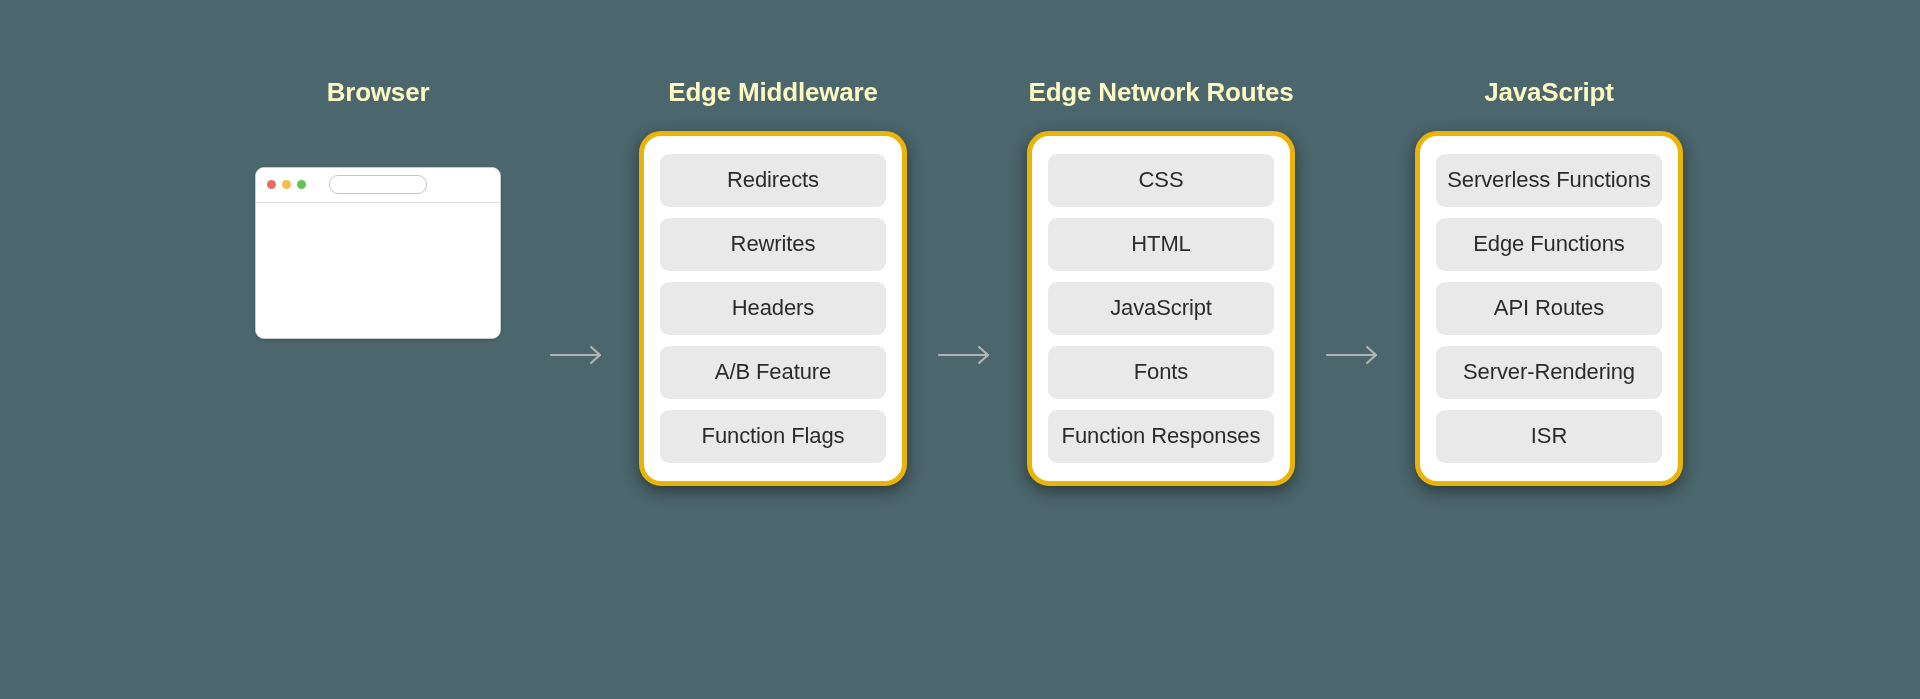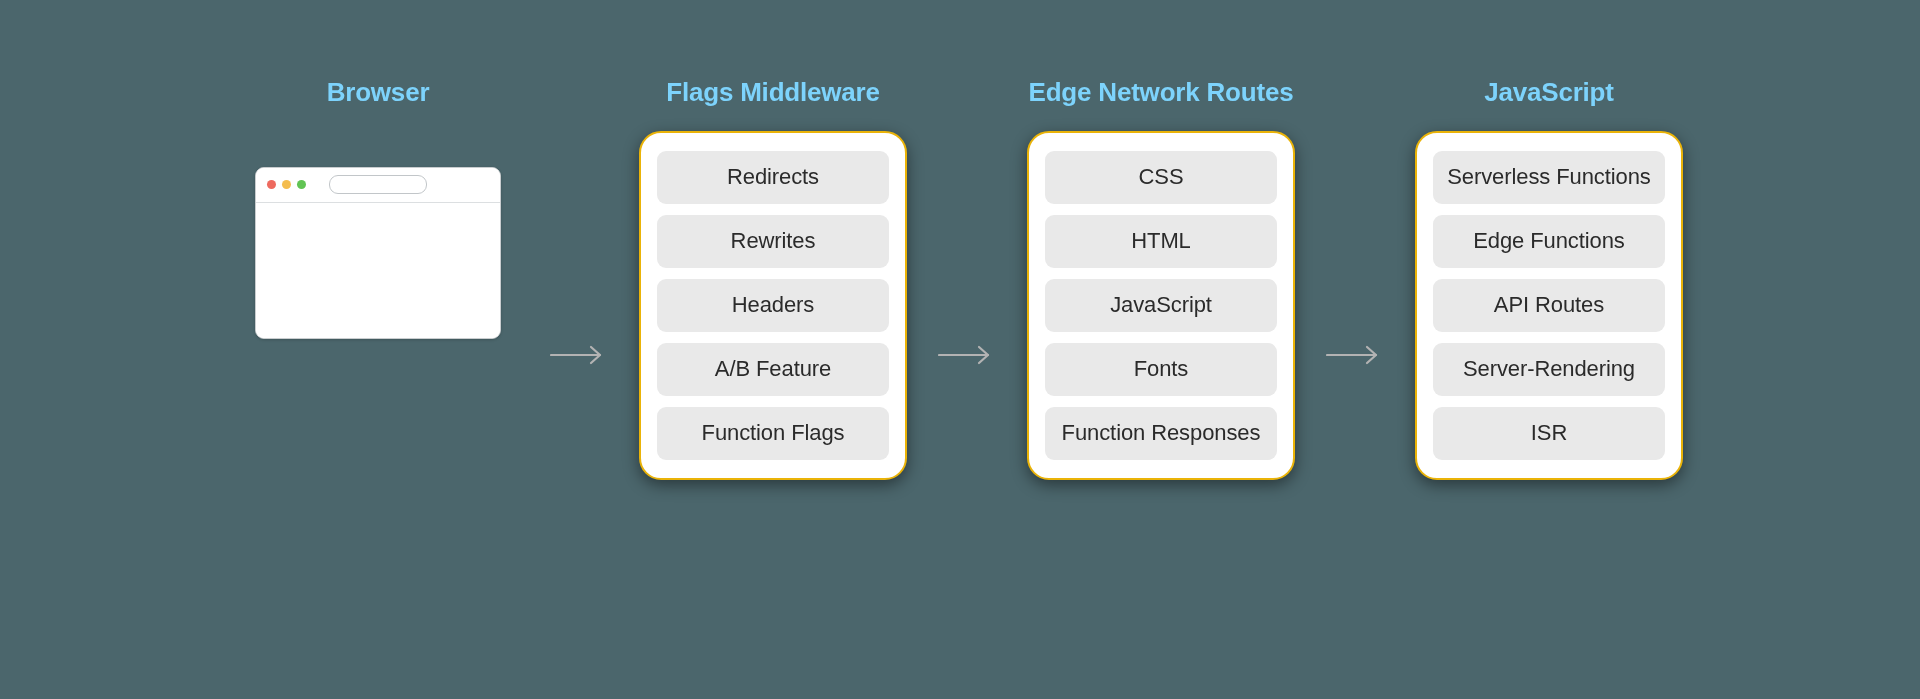--- a/index.html
+++ b/index.html
@@ -34,21 +34,21 @@
 
   
   .col {
     display: flex;
     flex-direction: column;
     align-items: center;
   }
   .col-title {
     font-size: 26px;
     font-weight: bold;
-    color: #7dd3fc;
+    color: #fef9c3;
     letter-spacing: -0.2px;
     height: 34px;
     line-height: 34px;
     white-space: nowrap;
     margin-bottom: 22px;
   }
 
   
   .browser-col {
     width: 300px;
@@ -114,21 +114,21 @@
     height: 560px;
   }
   .arrow-wrap svg { display: block; }
 
   
   .card-col { width: 286px; }
   .card {
     width: 268px;
     box-sizing: border-box;
     background: #ffffff;
-    border: 2px solid #eab308;
+    border: 5px solid #eab308;
     border-radius: 22px;
     padding: 18px 16px;
     display: flex;
     flex-direction: column;
     gap: 11px;
     box-shadow: 0 5px 16px rgba(0,0,0,0.45);
   }
   .pill {
     background: #e9e9e9;
     border-radius: 9px;
@@ -164,21 +164,21 @@
     </div>
 
     <div class="arrow-wrap">
       <svg width="58" height="22" viewBox="0 0 58 22" fill="none" aria-hidden="true">
         <path d="M1 11 H50" stroke="#b3b3b3" stroke-width="2.2" stroke-linecap="round"></path>
         <path d="M41 3 L50 11 L41 19" stroke="#b3b3b3" stroke-width="2.2" fill="none" stroke-linecap="round" stroke-linejoin="round"></path>
       </svg>
     </div>
 
     <div class="col card-col">
-      <div class="col-title">Flags Middleware</div>
+      <div class="col-title">Edge Middleware</div>
       <div class="card">
         <div class="pill">Redirects</div>
         <div class="pill">Rewrites</div>
         <div class="pill">Headers</div>
         <div class="pill">A/B Feature</div>
         <div class="pill">Function Flags</div>
       </div>
     </div>
 
     <div class="arrow-wrap">

